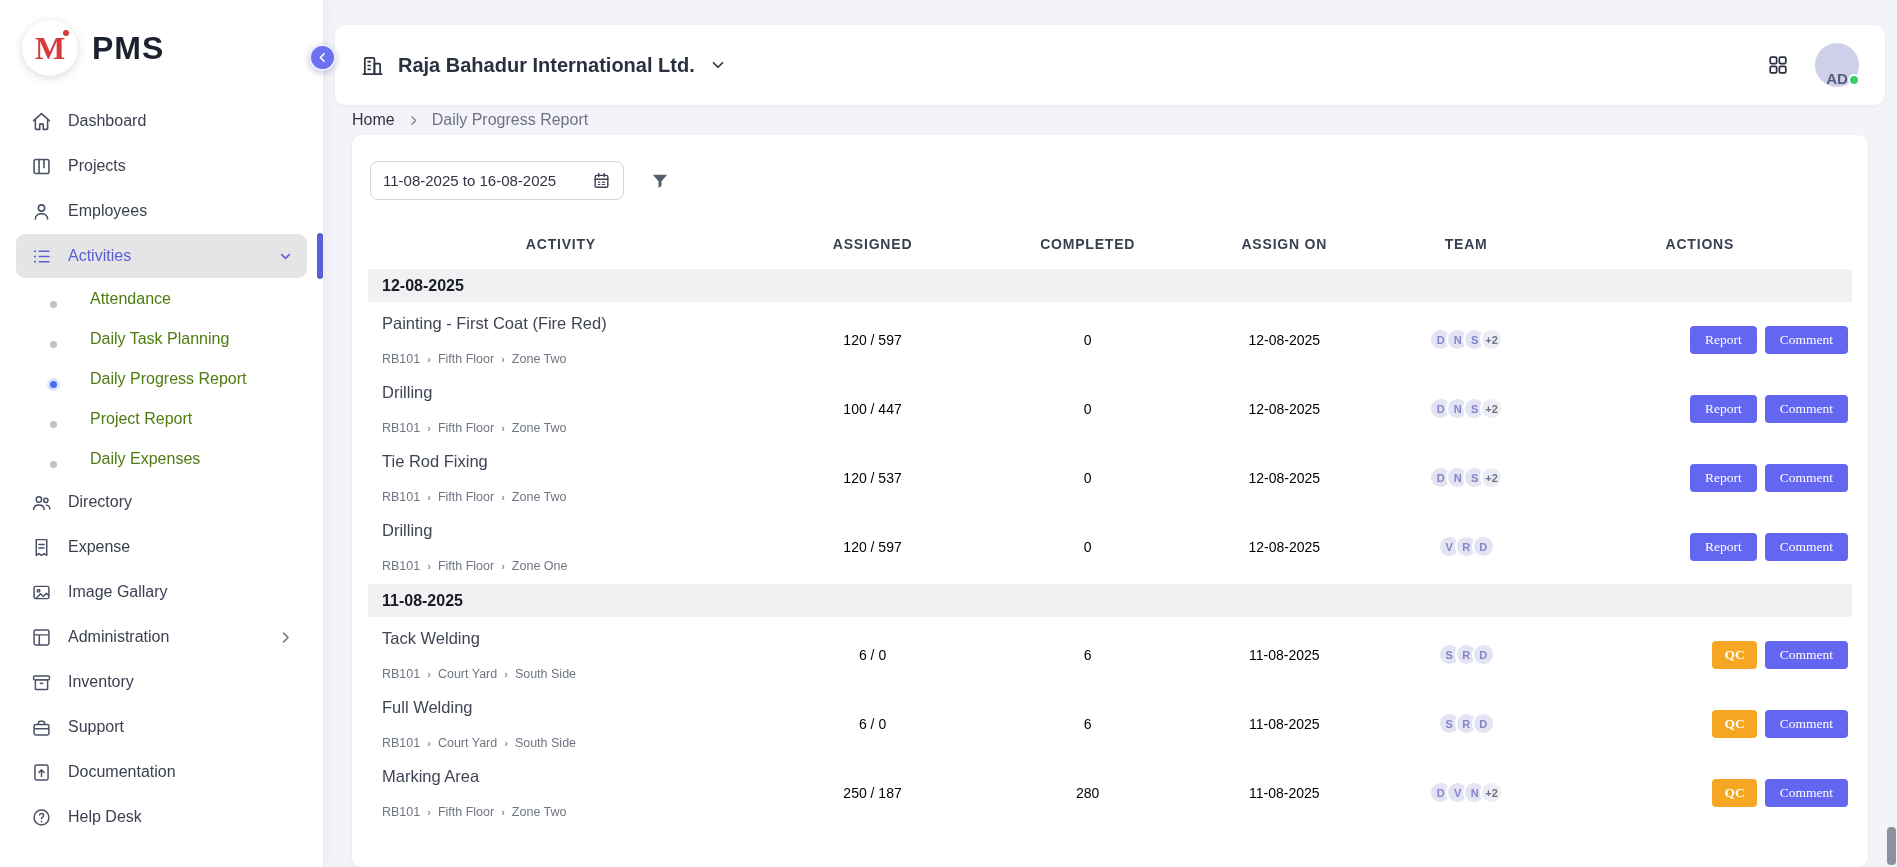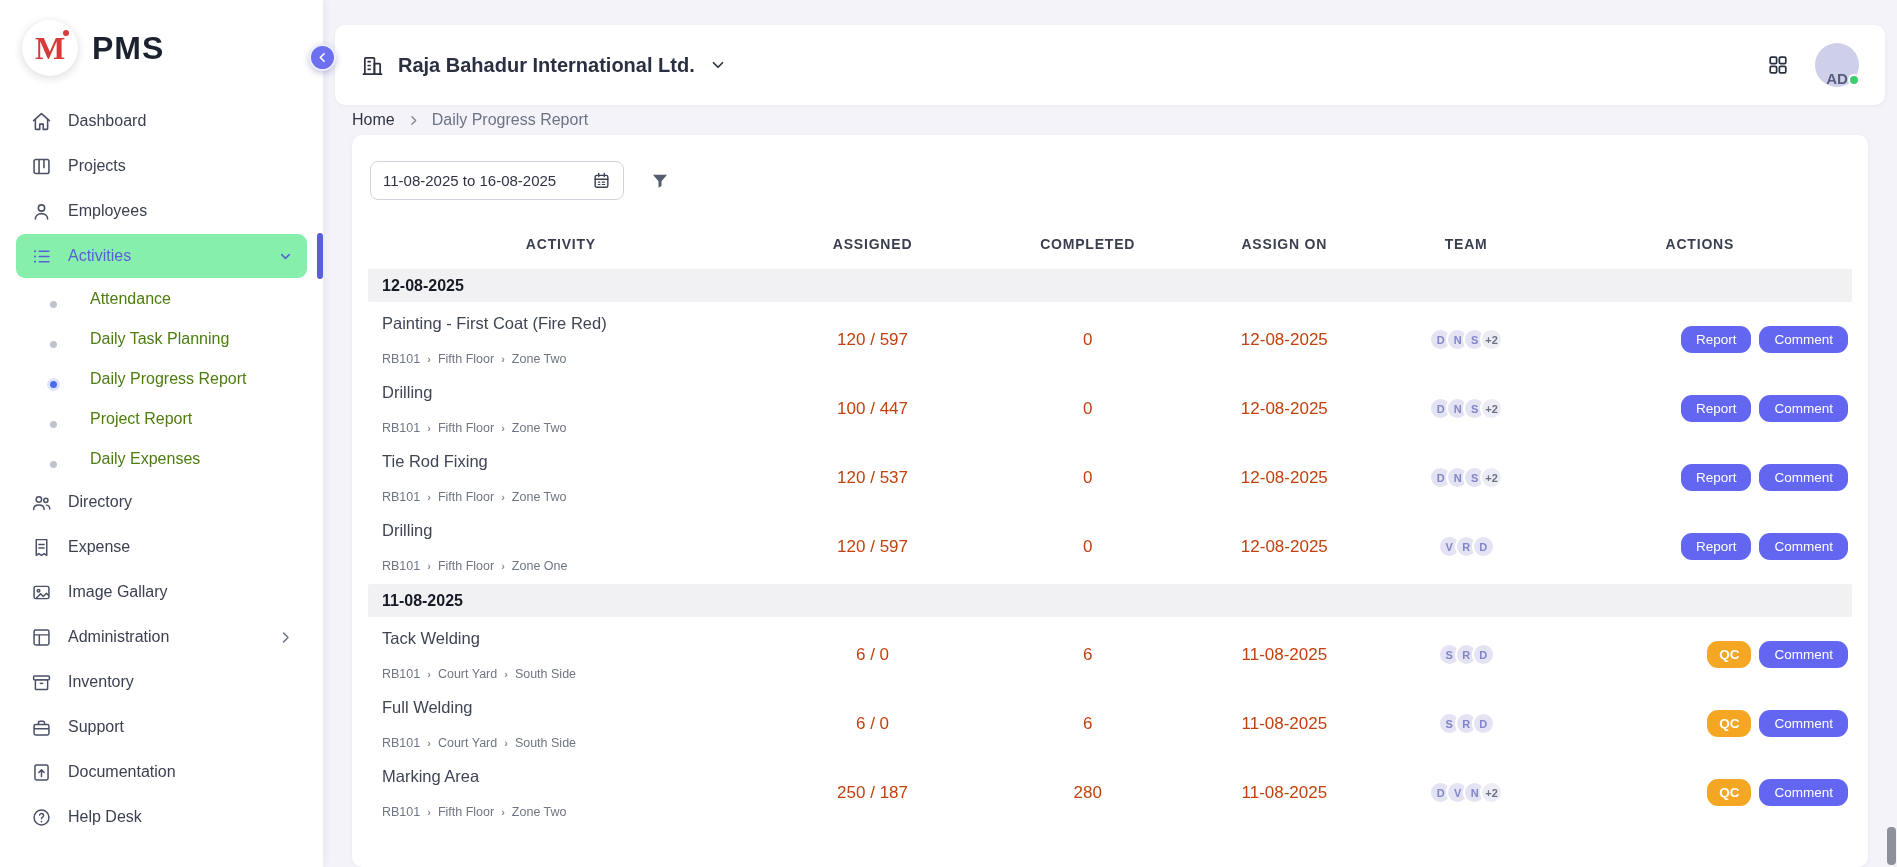--- a/index.html
+++ b/index.html
@@ -8,21 +8,21 @@
   .app{display:flex;width:100%;height:100%;position:relative}
 
   
   .sidebar{width:323px;background:#fff;height:100%;flex-shrink:0;box-shadow:2px 0 8px rgba(30,40,60,.06);padding:16px 16px 0;position:relative;z-index:2}
   .logo-row{display:flex;align-items:center;gap:14px;padding:4px 6px 22px}
   .logo-mark{width:56px;height:56px;border-radius:50%;background:#fff;box-shadow:0 2px 10px rgba(0,0,0,.15);display:flex;align-items:center;justify-content:center;color:#d63a3a;font-weight:bold;font-size:32px;position:relative;font-family:"Liberation Serif","DejaVu Serif",serif}
   .logo-mark::after{content:'';position:absolute;top:10px;right:9px;width:6px;height:6px;border-radius:50%;background:#d63a3a}
   .logo-text{font-size:32px;font-weight:700;color:#1c2130;letter-spacing:1px}
   .nav-item{display:flex;align-items:center;gap:16px;padding:11px 14px;border-radius:9px;color:#3c4152;cursor:pointer;position:relative;margin:1px 0}
   .nav-item .nav-icon{width:22px;height:22px;display:flex;align-items:center;justify-content:center;color:#4a5065;flex-shrink:0}
-  .nav-item.active{background:#86efac;color:#5a5fd8}
+  .nav-item.active{background:#e5e5e5;color:#5a5fd8}
   .nav-item.active .nav-icon{color:#5a5fd8}
   .nav-item.active::after{content:'';position:absolute;right:-16px;top:-1px;width:6px;height:46px;background:#5a5fd8;border-radius:4px}
   .nav-item .trail{margin-left:auto;display:flex;align-items:center;color:#6f7587}
   .nav-item.active .trail{color:#5a5fd8}
   .sub-item{display:flex;align-items:flex-end;gap:33px;padding:11px 12px 11px 34px;color:#4d7c0f;cursor:pointer;border-radius:8px}
   .sub-dot{width:7px;height:7px;border-radius:50%;background:#c0c3cd;flex-shrink:0}
   .sub-item.active .sub-dot{background:#4d6af2;box-shadow:0 0 0 3px rgba(77,106,242,.18)}
 
   
   .collapse-btn{position:absolute;left:309px;top:44px;width:27px;height:27px;border-radius:50%;background:#6d71f0;color:#fff;border:2px solid #eef;display:flex;align-items:center;justify-content:center;cursor:pointer;z-index:5;box-shadow:0 2px 6px rgba(60,60,150,.3)}
@@ -51,27 +51,27 @@
   
   .grid-cols{display:grid;grid-template-columns:26% 16% 13% 13.5% 11% 20.5%}
   .thead{height:44px;align-items:center;font-size:14px;font-weight:700;color:#3a3f50;letter-spacing:.8px}
   .thead .th{text-align:center}
   .group-row{background:#f1f1f4;height:33px;display:flex;align-items:center;padding:0 14px;font-weight:700;font-size:16px;color:#171b26;border-radius:2px;margin:3px 0}
   .trow{height:69px;align-items:center}
   .activity-cell{display:flex;flex-direction:column;gap:19px;padding-left:14px}
   .activity-title{font-size:16.5px;color:#3f4554;font-weight:500}
   .activity-path{font-size:12.5px;color:#6f7683;display:flex;align-items:center;gap:7px}
   .activity-path .psep{color:#8a8f9c;font-weight:700;font-size:11px}
-  .num-cell{text-align:center;font-size:17px;color:#c2410c}
+  .num-cell{text-align:center;font-size:14px;color:#000000}
   .team-cell{display:flex;align-items:center;justify-content:center}
   .tavatar{width:23px;height:23px;border-radius:50%;background:#e3e3f3;color:#8285c9;font-size:11px;font-weight:700;display:flex;align-items:center;justify-content:center;border:2px solid #fff;margin-left:-6px}
   .tavatar:first-child{margin-left:0}
   .tavatar.extra{background:#ececf4;color:#6d7280}
   .actions-cell{display:flex;align-items:center;justify-content:flex-end;gap:8px;padding-right:4px}
-  .btn{border:none;border-radius:11px;color:#fff;font-size:13.5px;font-weight:500;padding:6px 15px;cursor:pointer;font-family:Liberation Sans, sans-serif}
+  .btn{border:none;border-radius:4px;color:#fff;font-size:13.5px;font-weight:500;padding:6px 15px;cursor:pointer;font-family:Liberation Serif, serif}
   .btn.primary{background:var(--accent,#6366f1)}
   .btn.qc{background:var(--qc,#f5a623);padding:6px 12px;font-weight:700}
 
   
   .page-scrollbar{position:absolute;right:1px;top:0;bottom:0;width:9px;z-index:9}
   .page-scrollbar .thumb{position:absolute;bottom:2px;width:9px;height:38px;background:#8d919b;border-radius:4px}
 </style>
 </head>
 <body>
 

